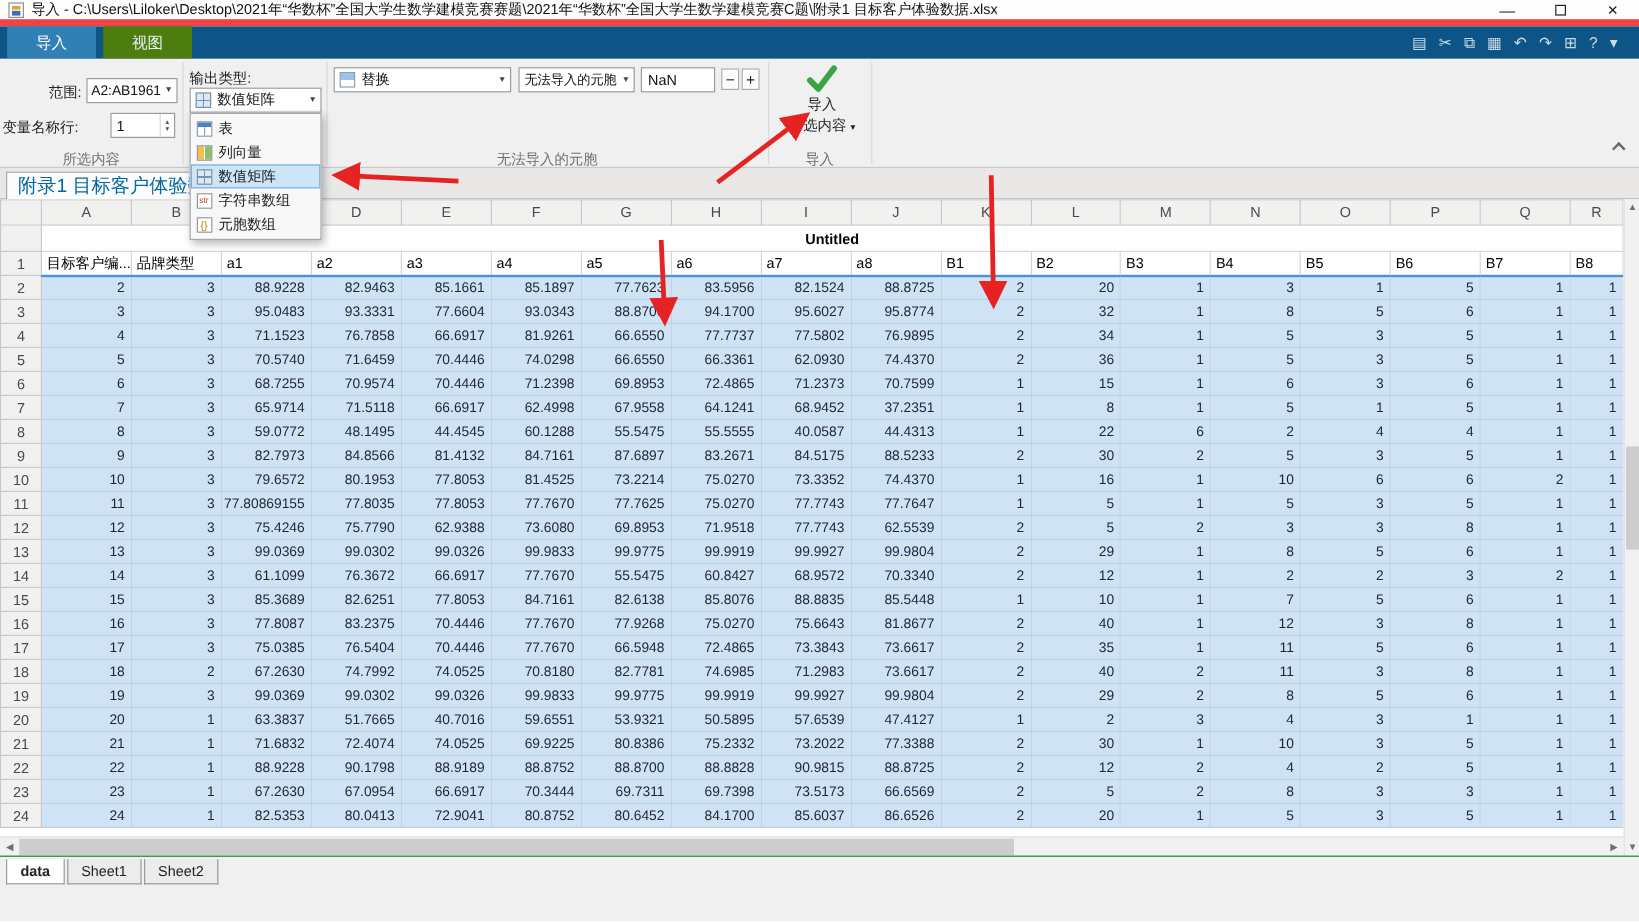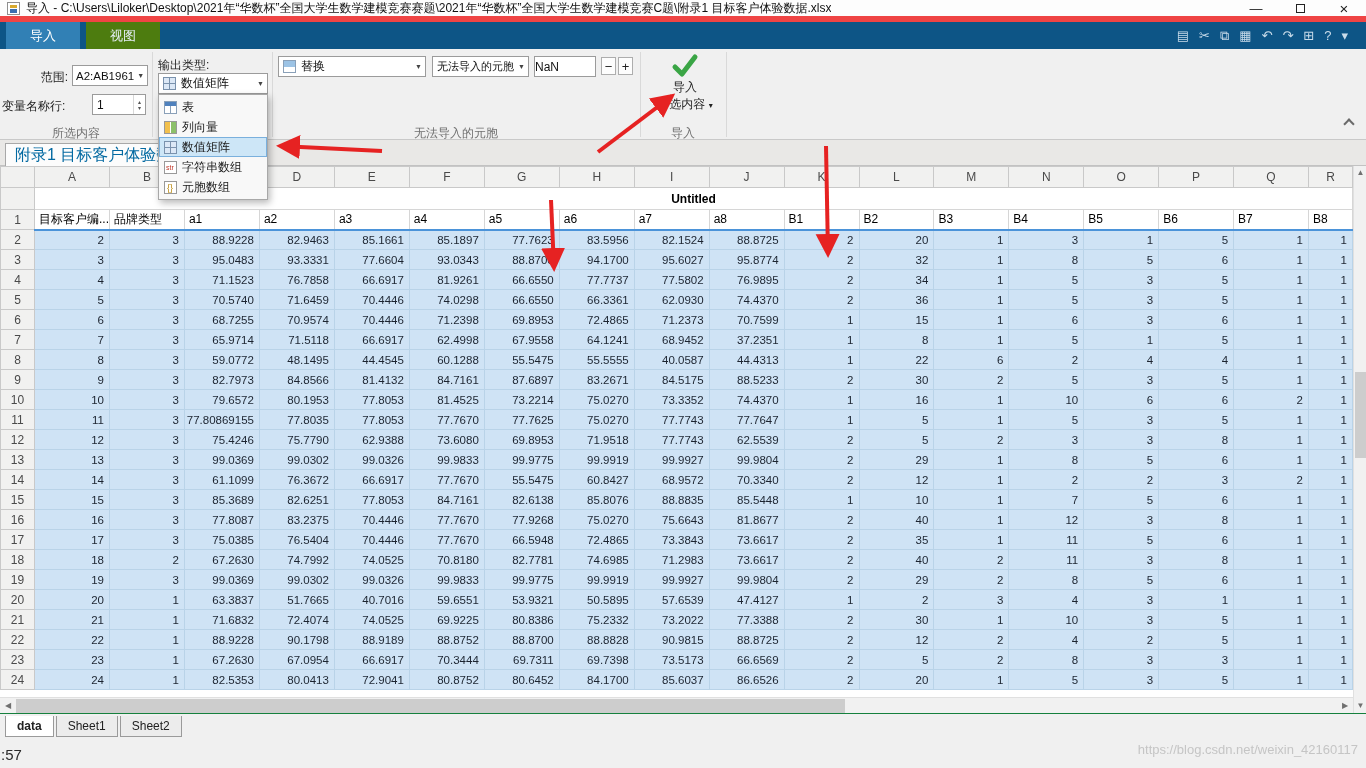--- a/index.html
+++ b/index.html
@@ -188,21 +188,21 @@
 
     <div class="cmb" style="left:278px; top:7px; width:148px; height:21px; padding-left:4px; gap:5px;">
       <span class="mi replace-icon"></span>
       <span>替换</span>
       <span class="arr">▼</span>
     </div>
     <div class="cmb" style="left:432px; top:7px; width:97px; height:21px; padding-left:4px; font-size:11px;">
       <span>无法导入的元胞</span>
       <span class="arr">▼</span>
     </div>
-    <div class="fld" style="left:534px; top:7px; width:62px; height:21px; padding-left:0;">
+    <div class="fld" style="left:534px; top:7px; width:62px; height:21px; padding-left:5px;">
       <span>NaN</span>
     </div>
     <div class="rbtn" style="left:601px; top:8px; width:15px; height:18px;">−</div>
     <div class="rbtn" style="left:618px; top:8px; width:15px; height:18px;">+</div>
     <div class="sec-label" style="left:272px; width:368px;">无法导入的元胞</div>
 
     <div class="import-btn">
       <svg width="28" height="26" viewBox="0 0 28 26" style="display:block;margin:0 auto;">
         <path d="M4 14 L11 21 L24 4" fill="none" stroke="#3aa545" stroke-width="5" stroke-linecap="round" stroke-linejoin="round"></path>
       </svg>
@@ -813,24 +813,20 @@
     <div class="hs-thumb"></div>
     <div class="hs-btn" style="right:0;">▶</div>
   </div>
 
   <div class="sheetbar">
       <div class="sheet-tab sel">data</div>
       <div class="sheet-tab">Sheet1</div>
       <div class="sheet-tab">Sheet2</div>
     </div>
 
-  <div class="bottomstrip">
-    <span class="clock">:57</span>
-    <span class="watermark">https://blog.csdn.net/weixin_42160117</span>
-  </div>
 
   <svg class="arrows" width="1366" height="768">
     <defs>
       <marker id="ah" markerWidth="8" markerHeight="8" refX="5" refY="3" orient="auto" markerUnits="strokeWidth">
         <path d="M0,0 L6,3 L0,6 z" fill="#e62222"></path>
       </marker>
     </defs>
     <line x1="382" y1="151" x2="280" y2="146" stroke="#e62222" stroke-width="4" marker-end="url(#ah)"></line>
     <line x1="598" y1="152" x2="672" y2="96" stroke="#e62222" stroke-width="4" marker-end="url(#ah)"></line>
     <line x1="551" y1="200" x2="554" y2="268" stroke="#e62222" stroke-width="4" marker-end="url(#ah)"></line>

